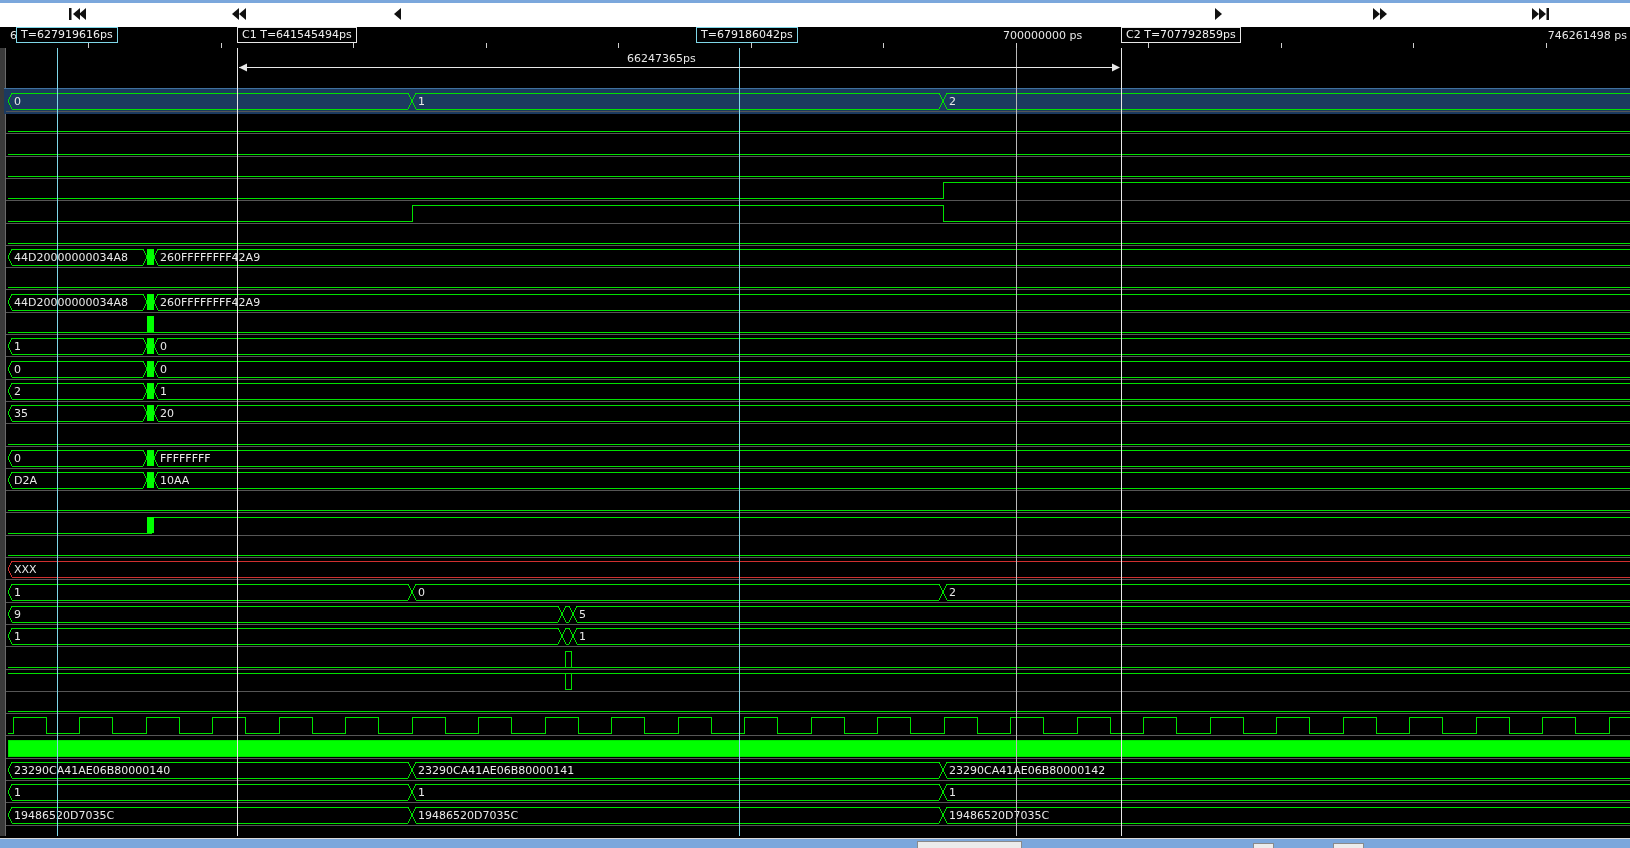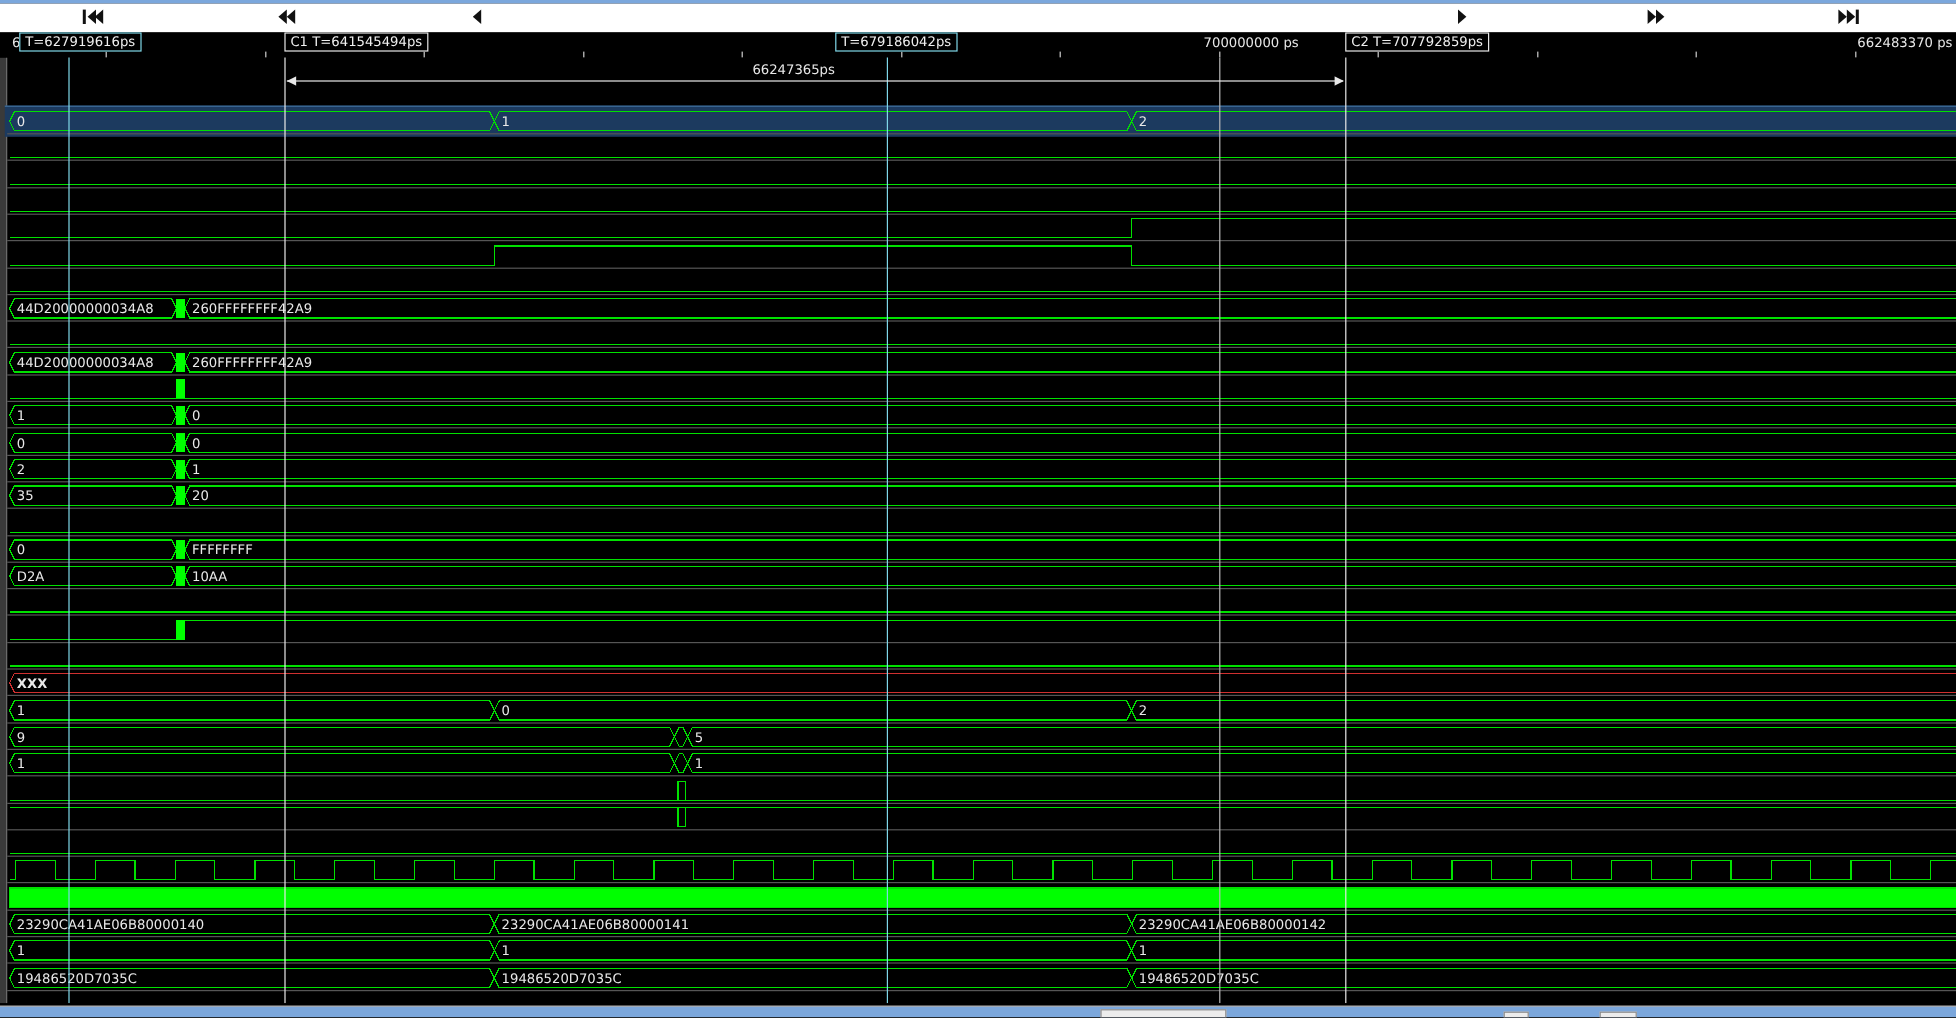--- a/index.html
+++ b/index.html
@@ -69,21 +69,21 @@
         <svg width="22" height="16" viewBox="0 0 22 16" fill="#111">
           <polygon points="2,1 2,13 9,7"></polygon>
           <polygon points="9,1 9,13 16,7"></polygon>
           <rect x="16.5" y="1" width="2.5" height="12"></rect>
         </svg>
       </div>
     </div>
   <div class="abs timeline" id="timeline">
     <div class="tlabel" style="left:10px">6</div>
     <div class="tlabel" id="tl-mid" style="left: 1003px;">700000000 ps</div>
-    <div class="tlabel" id="tl-right" style="right: 3px;">662483370 ps</div>
+    <div class="tlabel" id="tl-right" style="right: 3px;">746261498 ps</div>
   <div class="tick" style="left: 88px;"></div>
       <div class="tick" style="left: 221px;"></div>
       <div class="tick" style="left: 353px;"></div>
       <div class="tick" style="left: 486px;"></div>
       <div class="tick" style="left: 618px;"></div>
       <div class="tick" style="left: 751px;"></div>
       <div class="tick" style="left: 883px;"></div>
       <div class="tick" style="left: 1016px;"></div>
       <div class="tick" style="left: 1148px;"></div>
       <div class="tick" style="left: 1281px;"></div>
@@ -260,21 +260,21 @@
         <svg width="1630" height="22" viewBox="0 0 1630 22" style="shape-rendering:crispEdges">
           <path d="M 8 19 L 1634 19" fill="none" stroke="#00e100" stroke-width="1"></path>
         </svg>
       </div>
       <div class="rowsep" style="top: 509px;"></div>
       <div class="abs" style="left: 0px; top: 510px; width: 1630px; height: 22px;">
         <svg width="1630" height="22" viewBox="0 0 1630 22" style="shape-rendering:crispEdges">
           <path d="M 8 11 L 12 3 L 1630 3 L 1634 11 L 1630 19 L 12 19 Z" fill="none" stroke="#d03030" stroke-width="1"></path>
         </svg>
       </div>
-      <div class="buslabel" style="left: 14px; top: 515px; max-width: 1616px; font-weight: bold;">XXX</div>
+      <div class="buslabel" style="left: 14px; top: 515px; max-width: 1616px;">XXX</div>
       <div class="rowsep" style="top: 531px;"></div>
       <div class="abs" style="left: 0px; top: 533px; width: 1630px; height: 22px;">
         <svg width="1630" height="22" viewBox="0 0 1630 22" style="shape-rendering:crispEdges">
           <path d="M 8 11 L 12 3 L 408 3 L 412 11 L 408 19 L 12 19 Z" fill="none" stroke="#00e100" stroke-width="1"></path>
           <path d="M 412 11 L 416 3 L 939 3 L 943 11 L 939 19 L 416 19 Z" fill="none" stroke="#00e100" stroke-width="1"></path>
           <path d="M 943 11 L 947 3 L 1630 3 L 1634 11 L 1630 19 L 947 19 Z" fill="none" stroke="#00e100" stroke-width="1"></path>
         </svg>
       </div>
       <div class="buslabel" style="left: 14px; top: 538px; max-width: 394px;">1</div>
       <div class="buslabel" style="left: 418px; top: 538px; max-width: 521px;">0</div>

